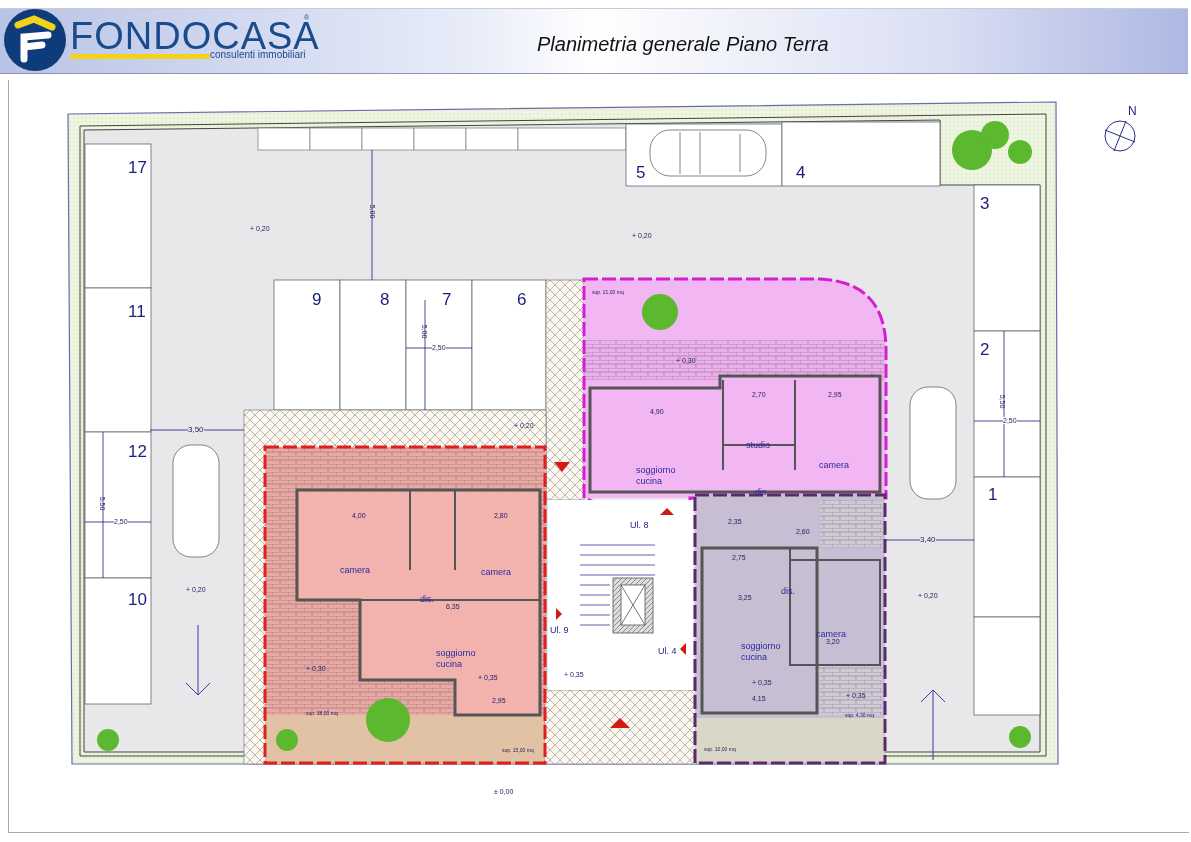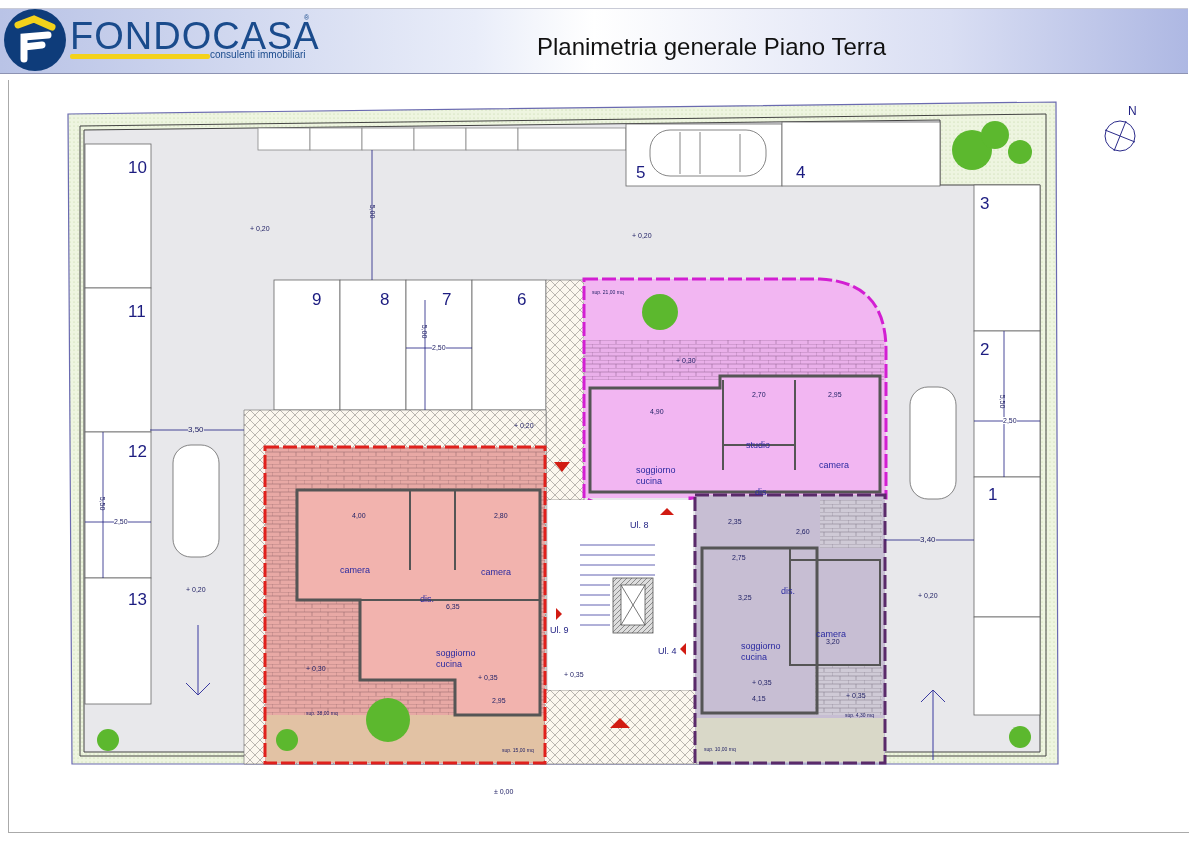--- a/index.html
+++ b/index.html
@@ -6,21 +6,21 @@
   body{width:1191px;height:842px;position:relative;overflow:hidden;font-family:"Liberation Sans",sans-serif;}
   .header{position:absolute;left:0;top:8px;width:1188px;height:64px;
     background:linear-gradient(90deg,#b9c3e6 0%,#e9edf9 40%,#ffffff 50%,#d9def3 80%,#aeb8e3 100%);
     border-top:1px solid #c9cbd6;border-bottom:1px solid #8d93b3;}
   .logo{position:absolute;left:4px;top:0;width:320px;height:46px;}
   .logo-circle{position:absolute;left:0;top:0;width:62px;height:62px;border-radius:50%;background:#0e3c7a;}
   .logo-name{position:absolute;left:66px;top:6px;font-size:38px;letter-spacing:1px;color:#1a4b8c;font-weight:normal;}
   .logo-bar{position:absolute;left:66px;top:45px;width:140px;height:5px;background:#f3d21b;border-radius:2px;}
   .logo-sub{position:absolute;left:206px;top:40px;font-size:10px;color:#1a4b8c;}
   .logo-reg{position:absolute;left:300px;top:5px;font-size:7px;color:#1a4b8c;}
-  .title{position:absolute;left:537px;top:24px;font-size:24px;color:#111;}
+  .title{position:absolute;left:537px;top:24px;font-size:20px;color:#111;font-style:italic;}
   .frame{position:absolute;left:8px;top:80px;width:1180px;height:752px;border-left:1px solid #aaa;border-bottom:1px solid #aaa;}
   svg{position:absolute;left:0;top:0;}
   .lbl{position:absolute;font-family:"Liberation Sans",sans-serif;color:#1c1c80;}
   .num{font-size:17px;color:#1c1c80;}
   .room{font-size:9px;color:#2a2aa0;line-height:11px;margin-top:28px;}
   .dim{font-size:7px;color:#222266;}
   .lev{font-size:7px;color:#222266;}
   .sup{font-size:5px;color:#222266;}
   .ul{font-size:9px;color:#1c1c80;}
 </style>
@@ -211,24 +211,24 @@
 
 <span class="lbl num" style="left:988px;top:485px;">1</span>
 <span class="lbl num" style="left:980px;top:340px;">2</span>
 <span class="lbl num" style="left:980px;top:194px;">3</span>
 <span class="lbl num" style="left:796px;top:163px;">4</span>
 <span class="lbl num" style="left:636px;top:163px;">5</span>
 <span class="lbl num" style="left:517px;top:290px;">6</span>
 <span class="lbl num" style="left:442px;top:290px;">7</span>
 <span class="lbl num" style="left:380px;top:290px;">8</span>
 <span class="lbl num" style="left:312px;top:290px;">9</span>
-<span class="lbl num" style="left:128px;top:158px;">10</span>
+<span class="lbl num" style="left:128px;top:158px;">17</span>
 <span class="lbl num" style="left:128px;top:302px;">11</span>
 <span class="lbl num" style="left:128px;top:442px;">12</span>
-<span class="lbl num" style="left:128px;top:590px;">13</span>
+<span class="lbl num" style="left:128px;top:590px;">10</span>
 
 <span class="lbl dim" style="left:366px;top:208px;transform:rotate(90deg);">5,00</span>
 <span class="lbl dim" style="left:418px;top:328px;transform:rotate(90deg);">5,00</span>
 <span class="lbl dim" style="left:432px;top:344px;background:#fff;">2,50</span>
 <span class="lbl dim" style="left:188px;top:425px;font-size:8px;background:#e8e8eb;">3,50</span>
 <span class="lbl dim" style="left:96px;top:500px;transform:rotate(90deg);">5,50</span>
 <span class="lbl dim" style="left:114px;top:518px;background:#fff;">2,50</span>
 <span class="lbl dim" style="left:920px;top:535px;font-size:8px;background:#e8e8eb;">3,40</span>
 <span class="lbl dim" style="left:996px;top:398px;transform:rotate(90deg);">5,50</span>
 <span class="lbl dim" style="left:1003px;top:417px;background:#fff;">2,50</span>

